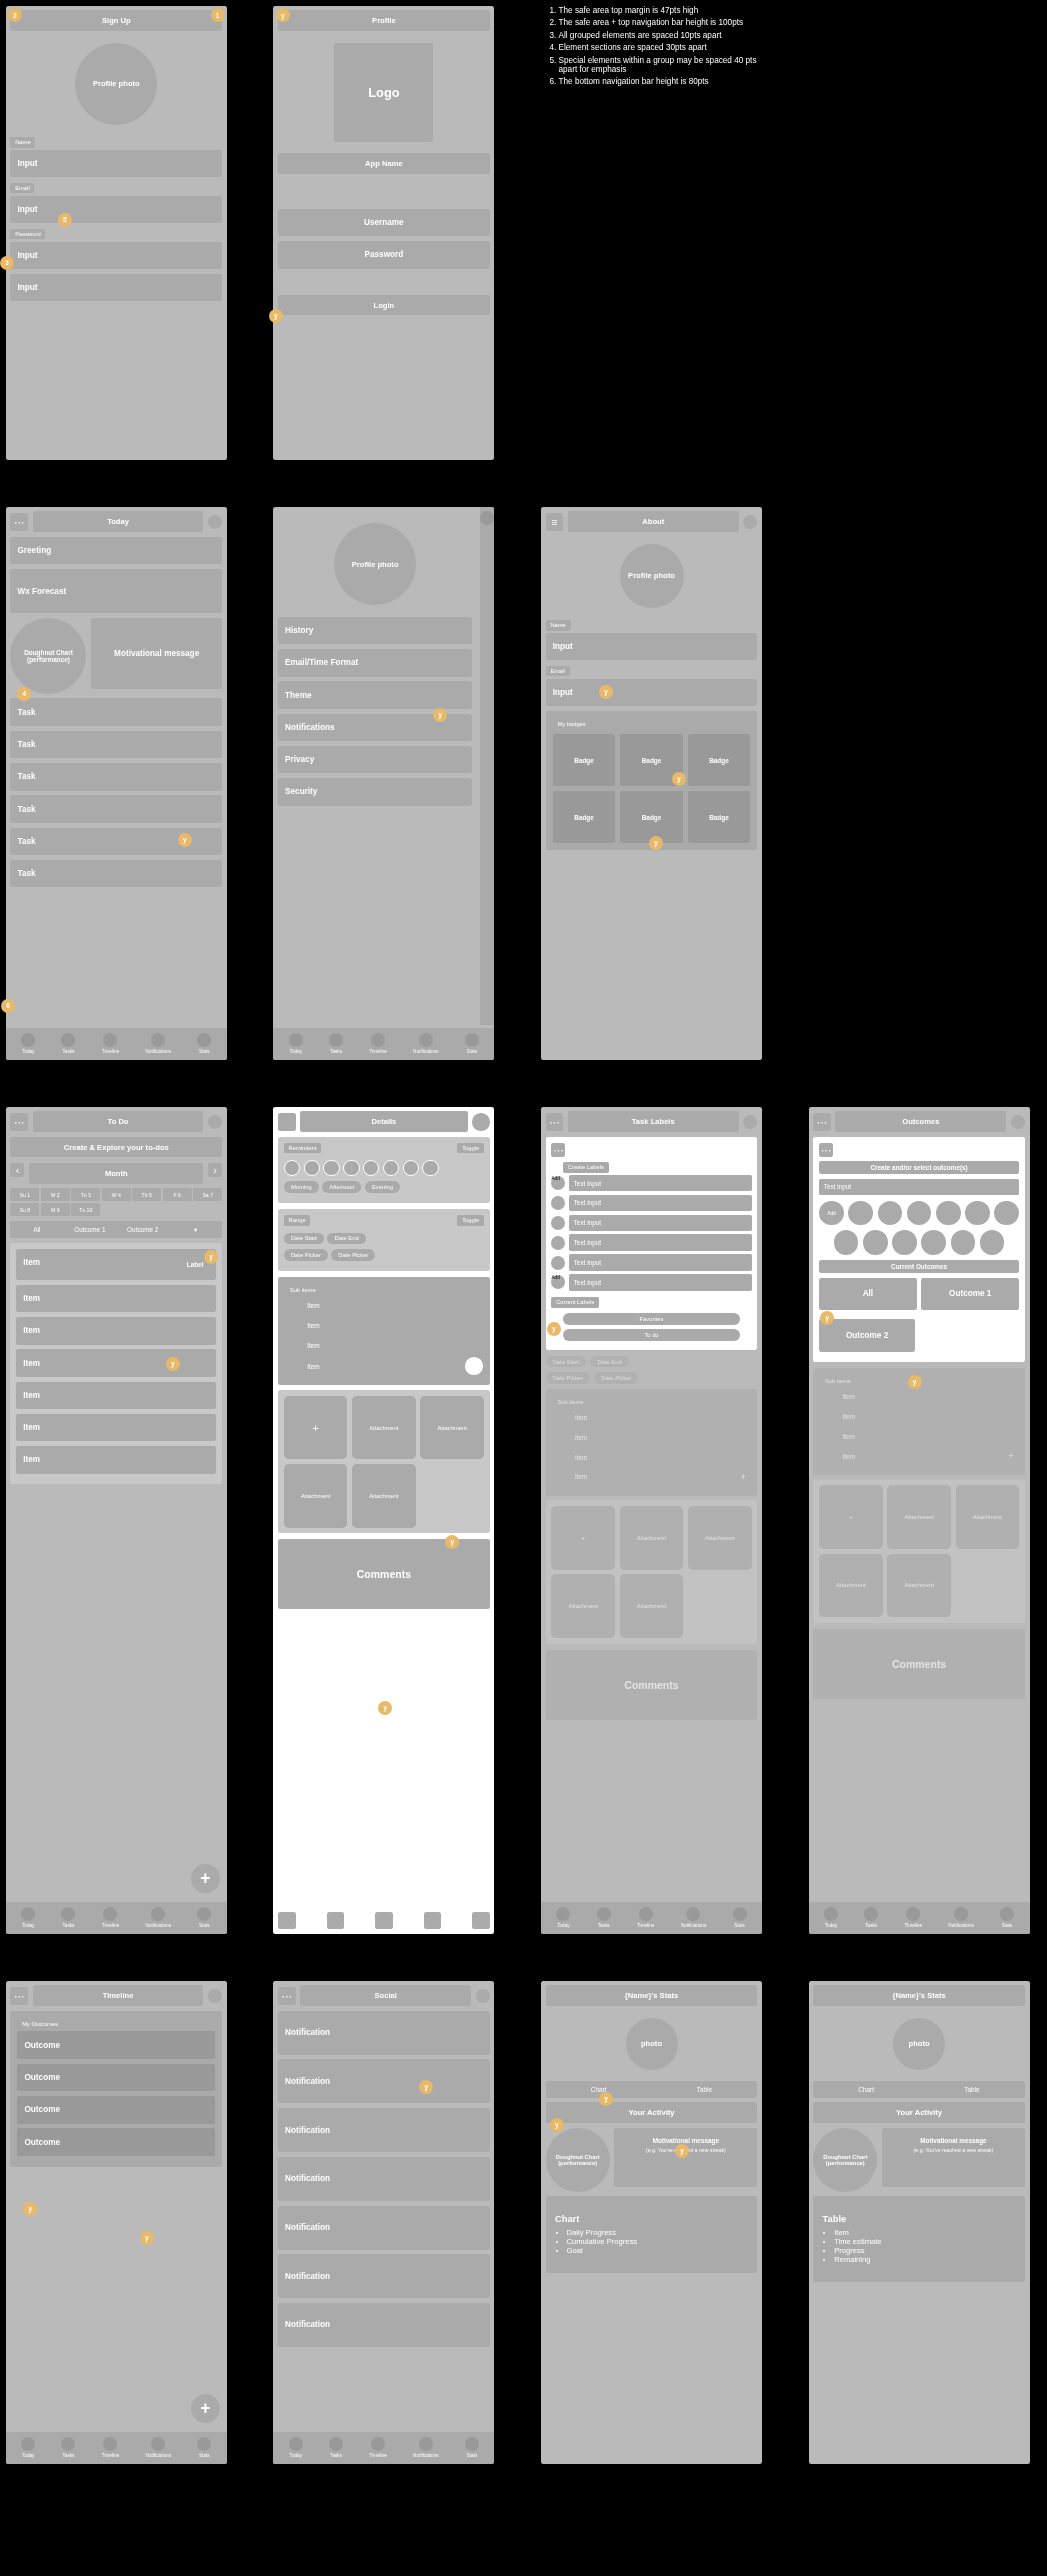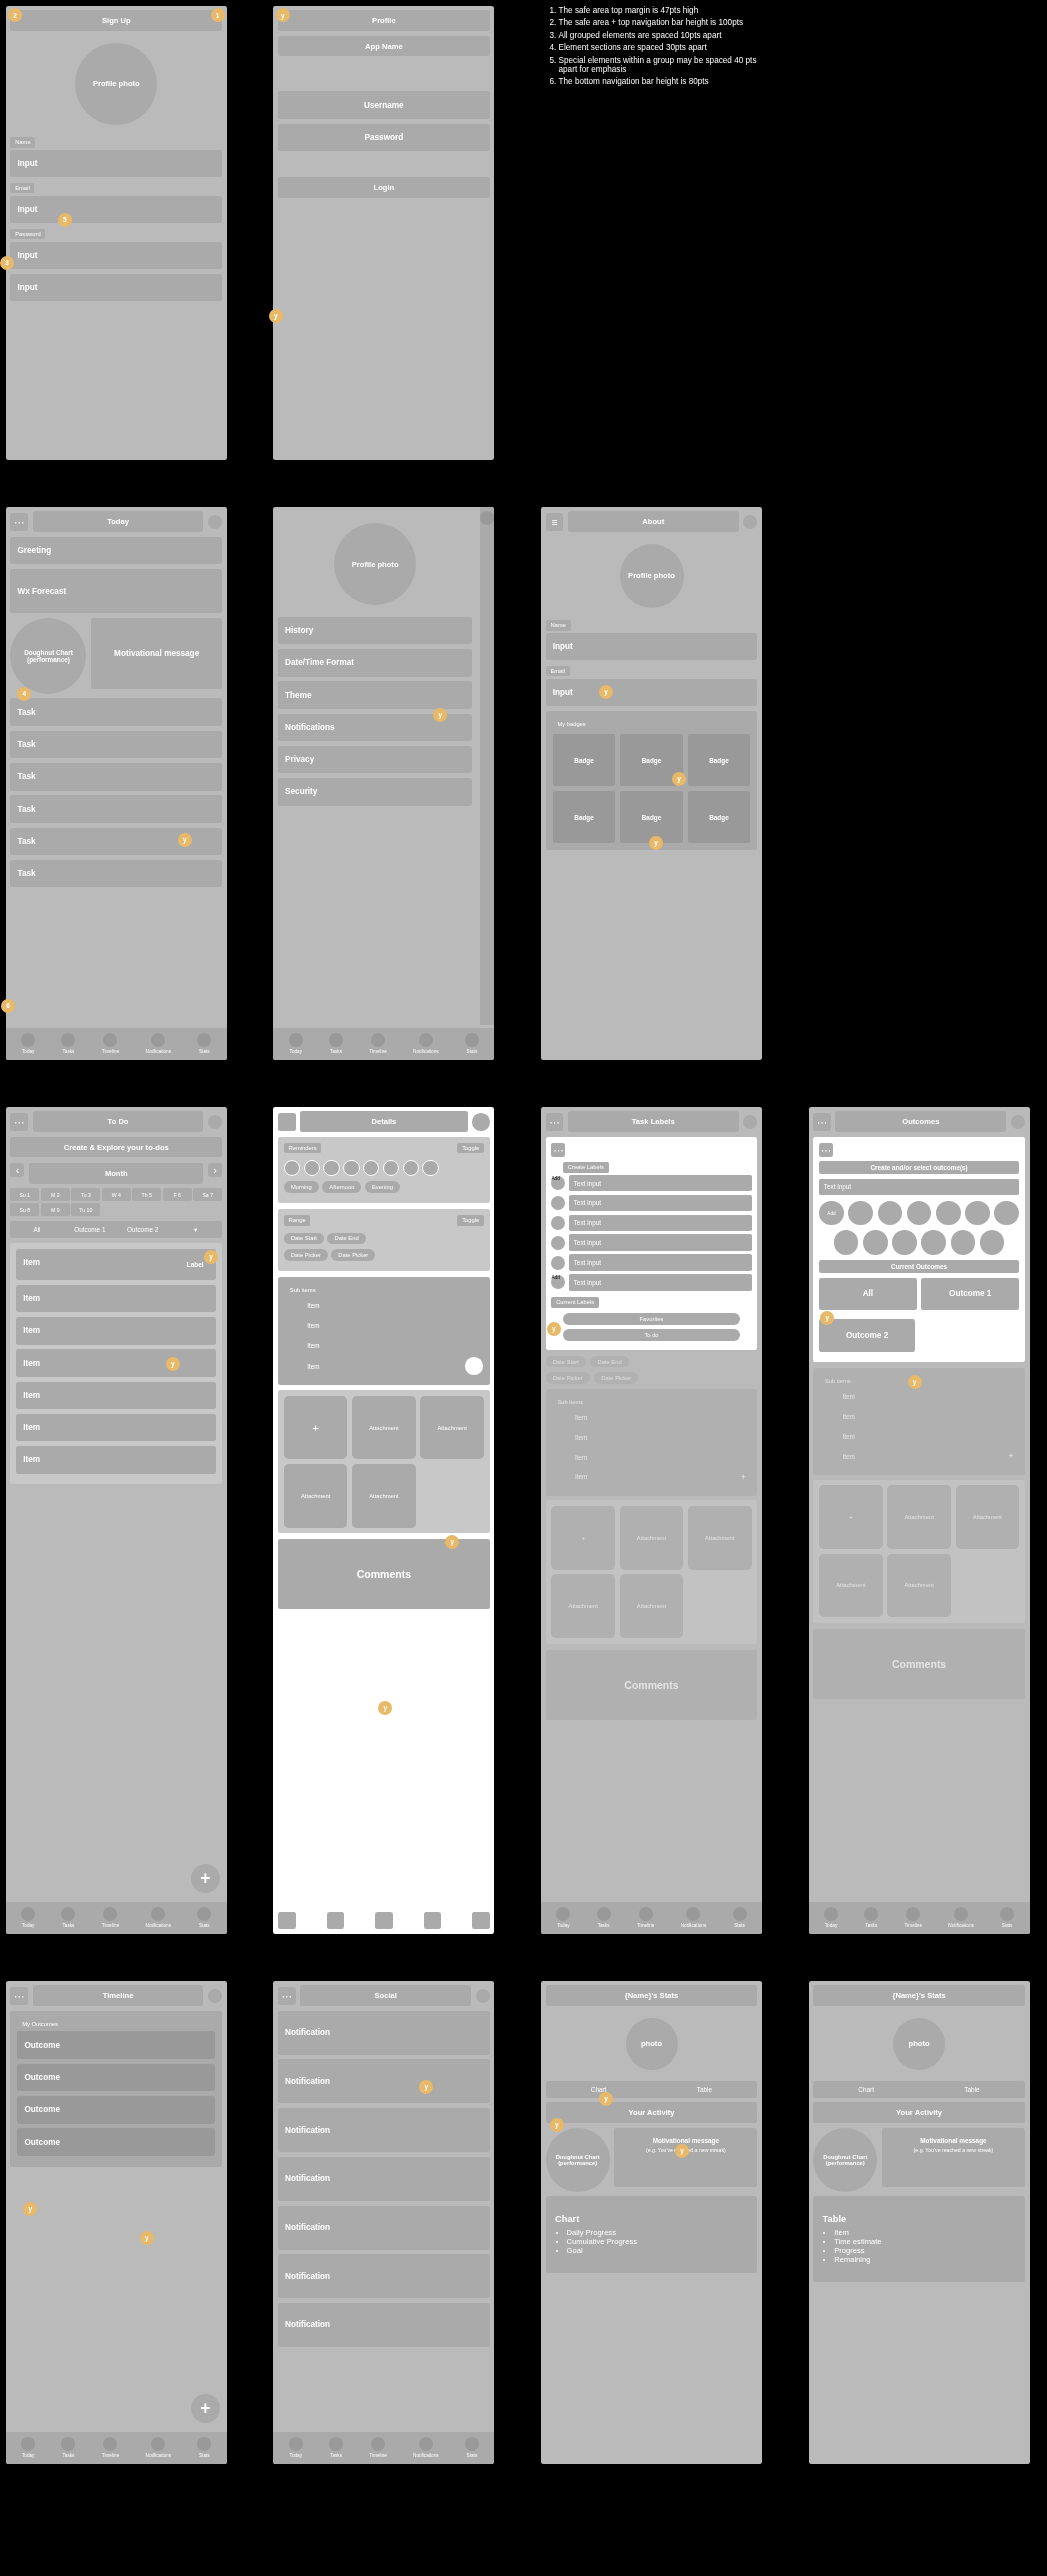--- a/index.html
+++ b/index.html
@@ -78,20 +78,23 @@
 <div class="label">Password</div>
 <div class="block">Input</div>
 <div class="block">Input</div>
 </div>
 
 <div class="screen">
 <div class="marker" style="top:2.3px;left:2.3px">y</div>
 <div class="topbar">
         <div class="btn wide">Profile</div>
       </div>
+<div class="center">
+        <div style="width:99px;height:99px;background:#aaa;border-radius:2.3px;display:flex;align-items:center;justify-content:center;color:#fff;font-weight:bold;font-size:12.8px">Logo</div>
+      </div>
 <div class="btn" style="margin-bottom:35px">App Name</div>
 <div class="marker" style="top:303px;left:-4.7px">y</div>
 <div class="block" style="text-align:center">Username</div>
 <div class="block" style="text-align:center">Password</div>
 <div class="btn" style="margin-top:26px">Login</div>
 </div>
 
 <div>
 <ol class="notes">
 <li>The safe area top margin is 47pts high</li>
@@ -137,21 +140,21 @@
 <div class="screen">
 <div class="scrollside">
         <div class="circ sm" style="margin:4.7px auto;background:#999"></div>
       </div>
 <div style="padding-right:17.5px">
 <div class="center">
           <div class="circ lg">Profile photo</div>
         </div>
 <div class="block">History</div>
 <div class="marker" style="top:201px;right:47px">y</div>
-<div class="block">Date/Time Format</div>
+<div class="block">Email/Time Format</div>
 <div class="block">Theme</div>
 <div class="block">Notifications</div>
 <div class="block">Privacy</div>
 <div class="block">Security</div>
 </div>
 <div class="bottomnav">
 <div class="navitem"><div class="circ sm"></div><span>Today</span></div>
 <div class="navitem"><div class="circ sm"></div><span>Tasks</span></div>
 <div class="navitem"><div class="circ sm"></div><span>Timeline</span></div>
 <div class="navitem"><div class="circ sm"></div><span>Notifications</span></div>

